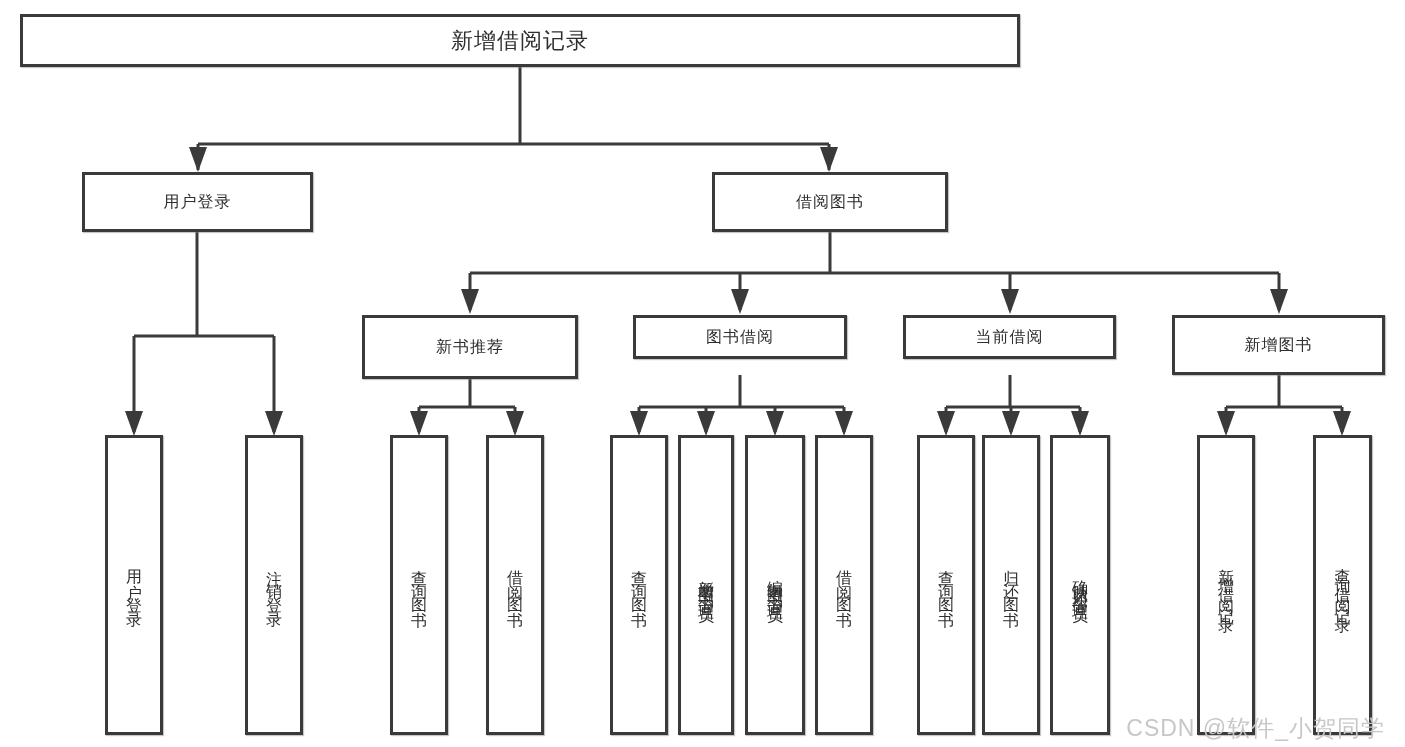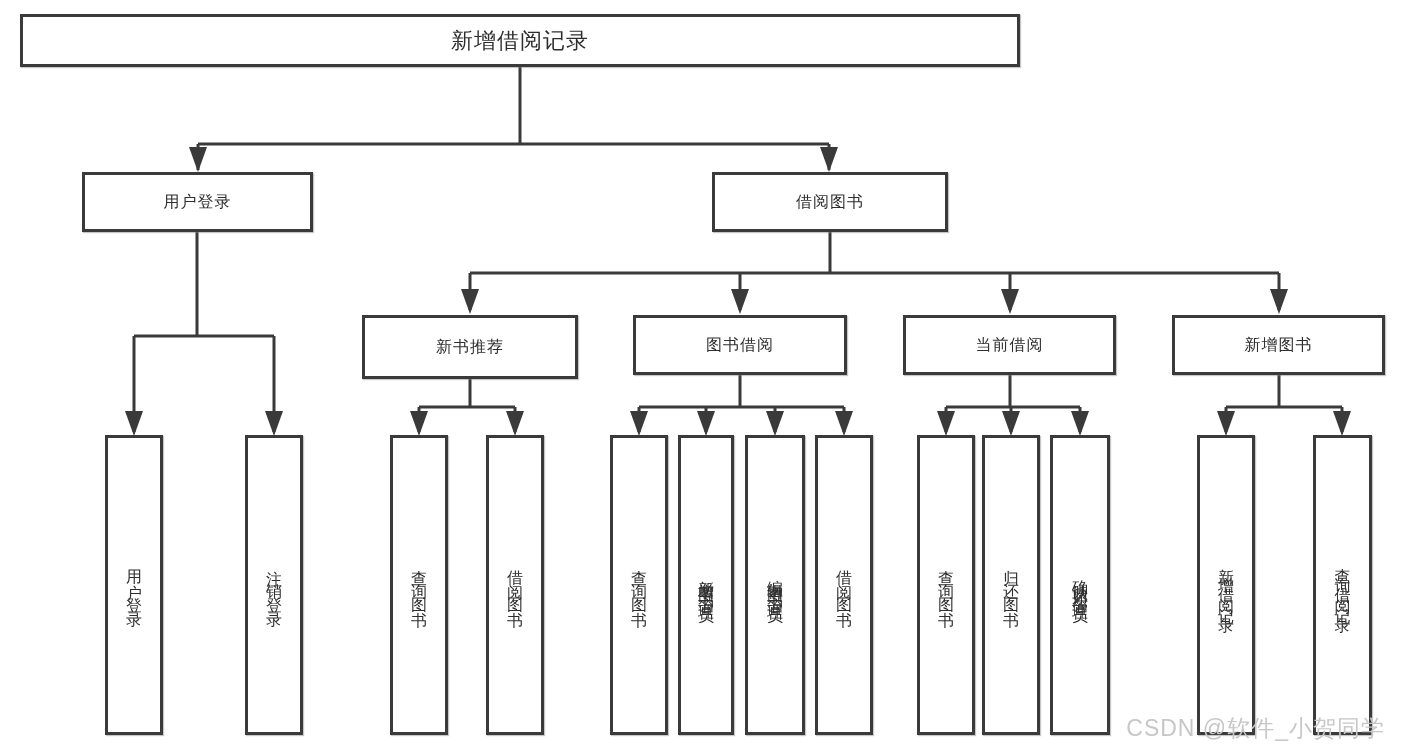--- a/index.html
+++ b/index.html
@@ -122,24 +122,24 @@
   <div class="node" style="left:82px;top:172px;width:231px;height:60px">
     <span>用户登录</span>
   </div>
   <div class="node" style="left:712px;top:172px;width:236px;height:60px">
     <span>借阅图书</span>
   </div>
 
   <div class="node" style="left:362px;top:315px;width:216px;height:64px">
     <span>新书推荐</span>
   </div>
-  <div class="node" style="left:633px;top:315px;width:214px;height:60px">
+  <div class="node" style="left:633px;top:315px;width:214px;height:44px">
     <span>图书借阅</span>
   </div>
-  <div class="node" style="left:903px;top:315px;width:213px;height:60px">
+  <div class="node" style="left:903px;top:315px;width:213px;height:44px">
     <span>当前借阅</span>
   </div>
   <div class="node" style="left:1172px;top:315px;width:213px;height:60px">
     <span>新增图书</span>
   </div>
 
   <div class="node leaf v4" style="left:105px;top:435px;width:58px;height:300px">
     <span>用户登录</span>
   </div>
   <div class="node leaf v4" style="left:245px;top:435px;width:58px;height:300px">

